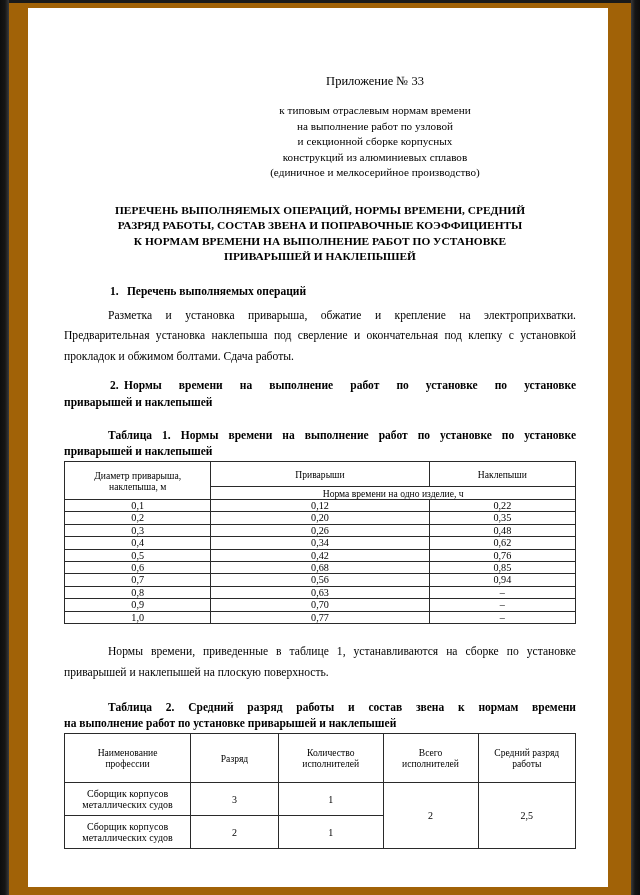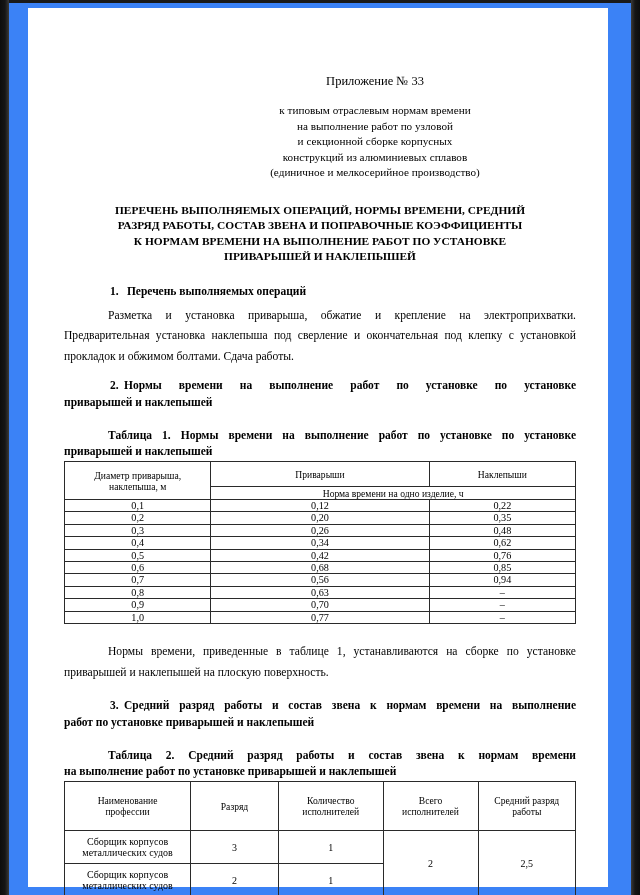--- a/index.html
+++ b/index.html
@@ -8,21 +8,21 @@
     background: #ffffff;
   }
   body {
     font-family: "Liberation Serif", "DejaVu Serif", serif;
     color: #000000;
   }
   .page {
     position: relative;
     width: 640px;
     height: 895px;
-    background: #3b82f6;
+    background: #a16207;
     box-sizing: border-box;
     overflow: hidden;
   }
   
   .scan-edge-left,
   .scan-edge-right {
     position: absolute;
     top: 0;
     width: 9px;
     height: 100%;
@@ -301,24 +301,20 @@
             <tr>
               <td>1,0</td>
               <td>0,77</td>
               <td>–</td>
             </tr>
           </tbody>
       </table>
 
       <p class="body last">Нормы времени, приведенные в таблице 1, устанавливаются на сборке по установке приварышей и наклепышей на плоскую поверхность.</p>
 
-      <div class="section-head" style="margin-top:14px;">
-        <span class="sec2-line1"><span class="num">3.</span><span>Средний разряд работы и состав звена к нормам времени на выполнение</span></span>
-        <span class="sec2-line2">работ по установке приварышей и наклепышей</span>
-      </div>
 
       <div class="tbl-caption" style="margin-top:16px;">
         <span class="l1">Таблица 2. Средний разряд работы и состав звена к нормам времени</span>
         <span class="l2">на выполнение работ по установке приварышей и наклепышей</span>
       </div>
 
       <table class="doc-table" id="table2">
         <thead>
           <tr>
             <th class="hcell p1">

